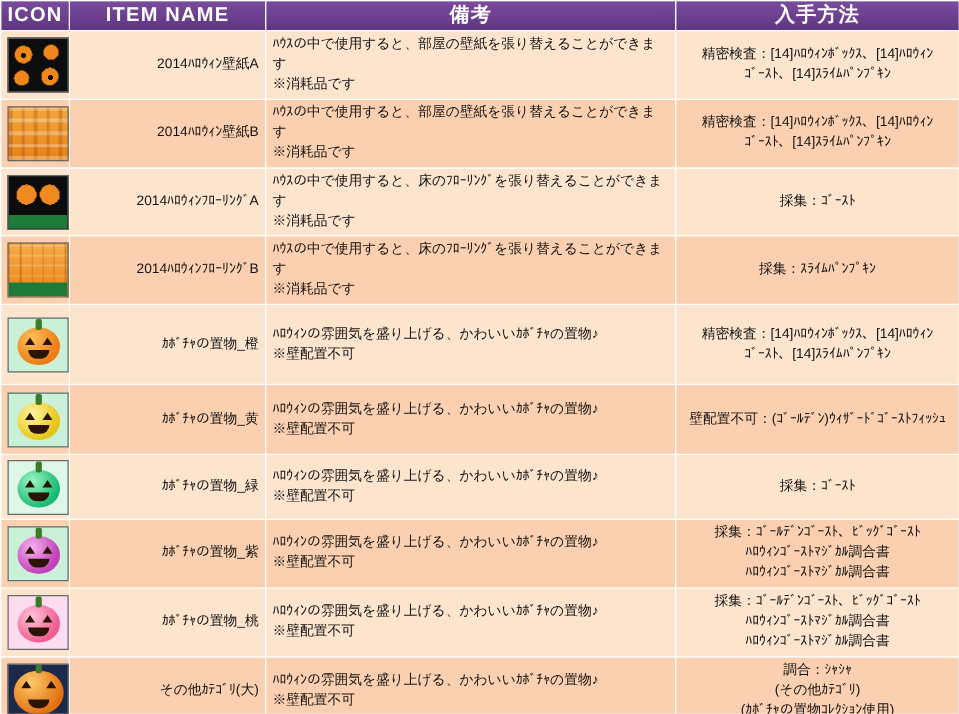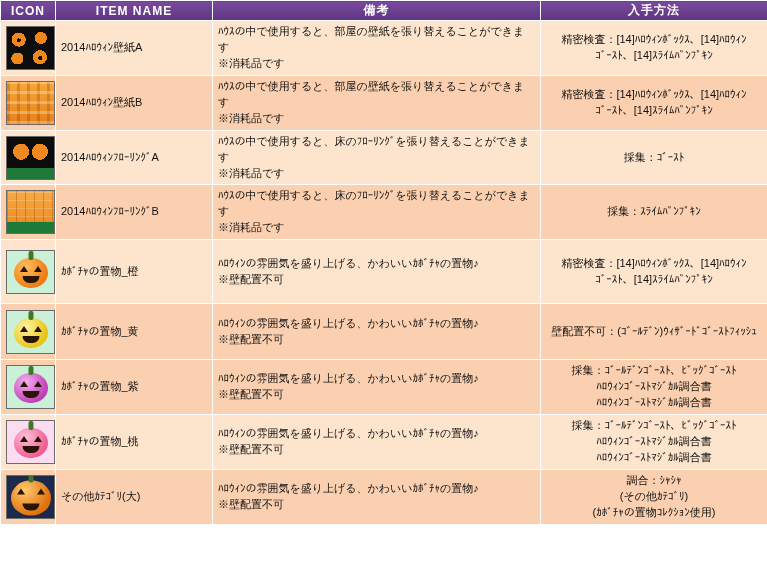--- a/index.html
+++ b/index.html
@@ -18,21 +18,21 @@
   table.item-table {
     border-collapse: collapse;
     width: 767px;
     table-layout: fixed;
   }
   table.item-table th {
     background: #6b3f8f;
     background: linear-gradient(#7a4a9e, #5e3580);
     color: #ffffff;
     font-weight: bold;
-    font-size: 12px;
+    font-size: 16px;
     letter-spacing: 1px;
     height: 17px;
     padding: 1px 0;
     border: 1px solid #ffffff;
     text-align: center;
     vertical-align: middle;
   }
   table.item-table td {
     border: 1px solid #ffffff;
     vertical-align: middle;
@@ -43,21 +43,21 @@
   tr.row-a td { background: #fde4cd; }
   tr.row-b td { background: #fbd0b0; }
 
   td.col-icon {
     width: 55px;
     padding: 2px;
     text-align: center;
   }
   td.col-name {
     width: 157px;
-    text-align: left;
+    text-align: right;
     white-space: nowrap;
   }
   td.col-desc {
     width: 328px;
     text-align: left;
   }
   td.col-get {
     width: 212px;
     text-align: center;
   }
@@ -281,20 +281,39 @@
       <td class="col-name">ｶﾎﾞﾁｬの置物_黄</td>
       <td class="col-desc">
         <span class="desc-line2">ﾊﾛｳｨﾝの雰囲気を盛り上げる、かわいいｶﾎﾞﾁｬの置物♪</span>
         <span class="desc-line2">※壁配置不可</span>
       </td>
       <td class="col-get">
         <span class="get-line">壁配置不可：(ｺﾞｰﾙﾃﾞﾝ)ｳｨｻﾞｰﾄﾞｺﾞｰｽﾄﾌｨｯｼｭ</span>
       </td>
     </tr>
 
+    <tr class="row-a" style="height:52px">
+      <td class="col-icon">
+        <div class="icon-box bg-lgreen">
+          <div class="pump p-green">
+              <span class="eye-l"></span>
+              <span class="eye-r"></span>
+              <span class="mouth"></span>
+            </div>
+        </div>
+      </td>
+      <td class="col-name">ｶﾎﾞﾁｬの置物_緑</td>
+      <td class="col-desc">
+        <span class="desc-line2">ﾊﾛｳｨﾝの雰囲気を盛り上げる、かわいいｶﾎﾞﾁｬの置物♪</span>
+        <span class="desc-line2">※壁配置不可</span>
+      </td>
+      <td class="col-get">
+        <span class="get-line">採集：ｺﾞｰｽﾄ</span>
+      </td>
+    </tr>
 
     <tr class="row-b" style="height:55px">
       <td class="col-icon">
         <div class="icon-box bg-green">
           <div class="pump p-purple">
               <span class="eye-l"></span>
               <span class="eye-r"></span>
               <span class="mouth"></span>
             </div>
         </div>

